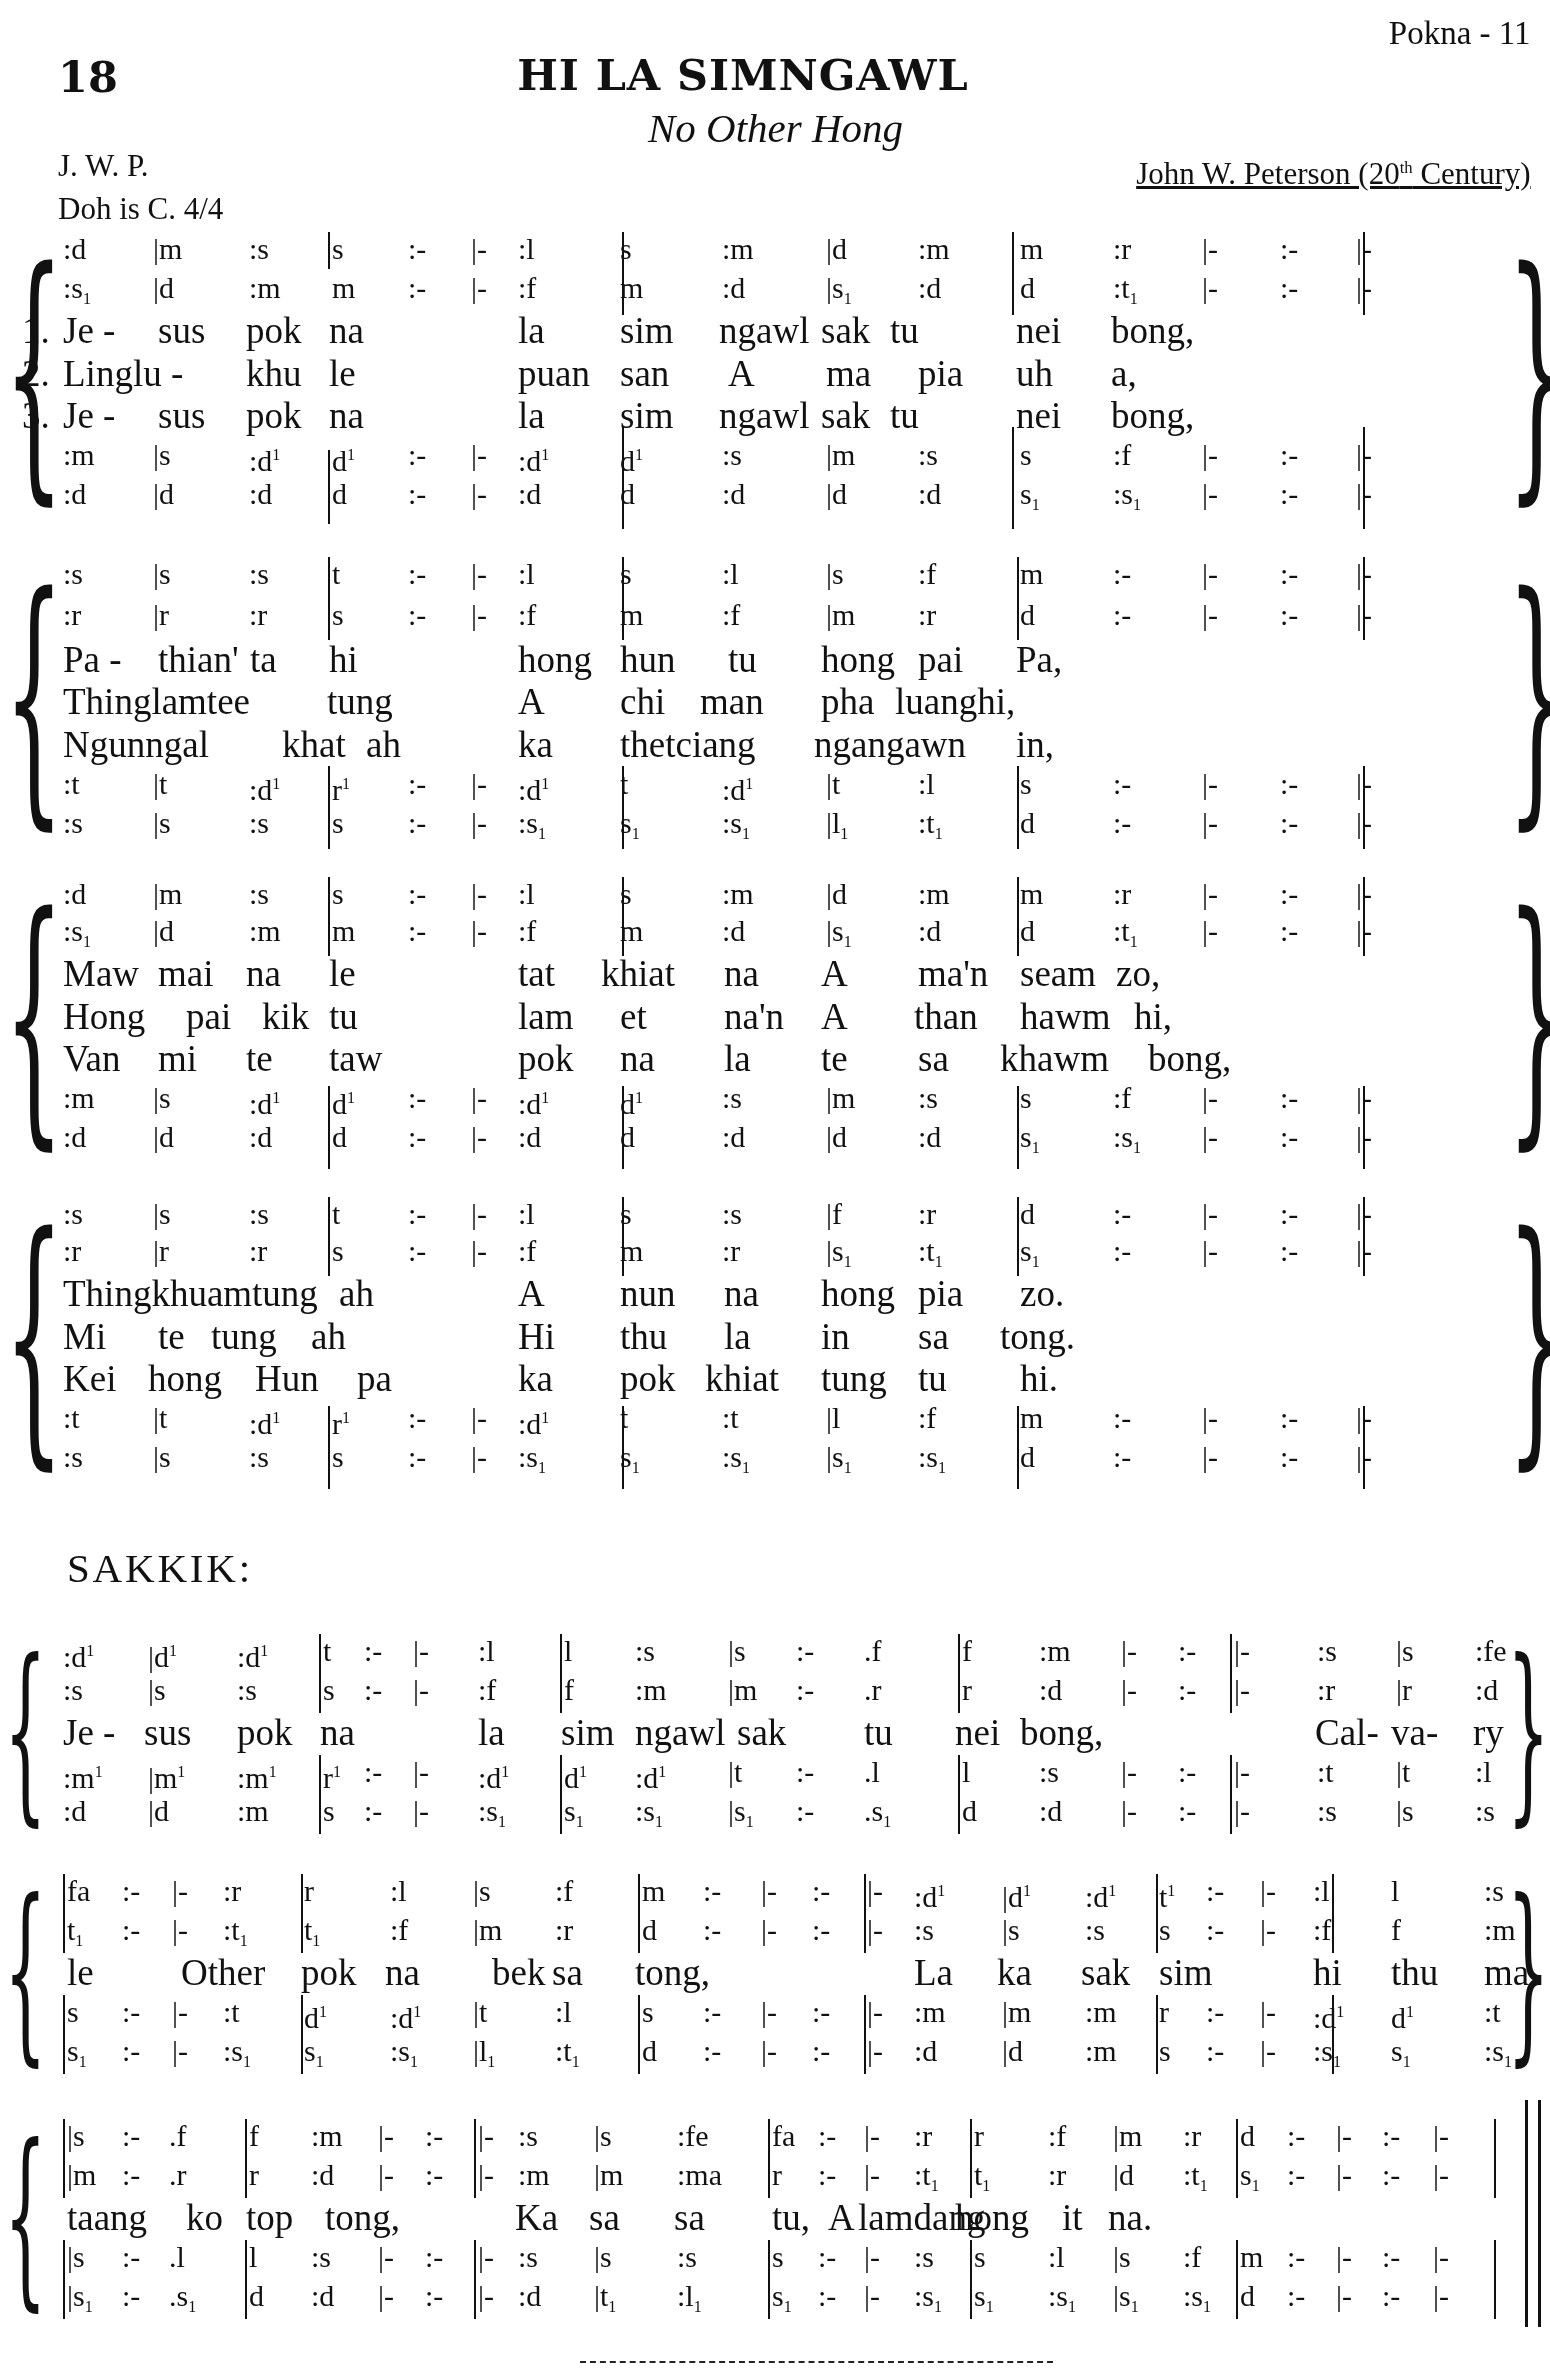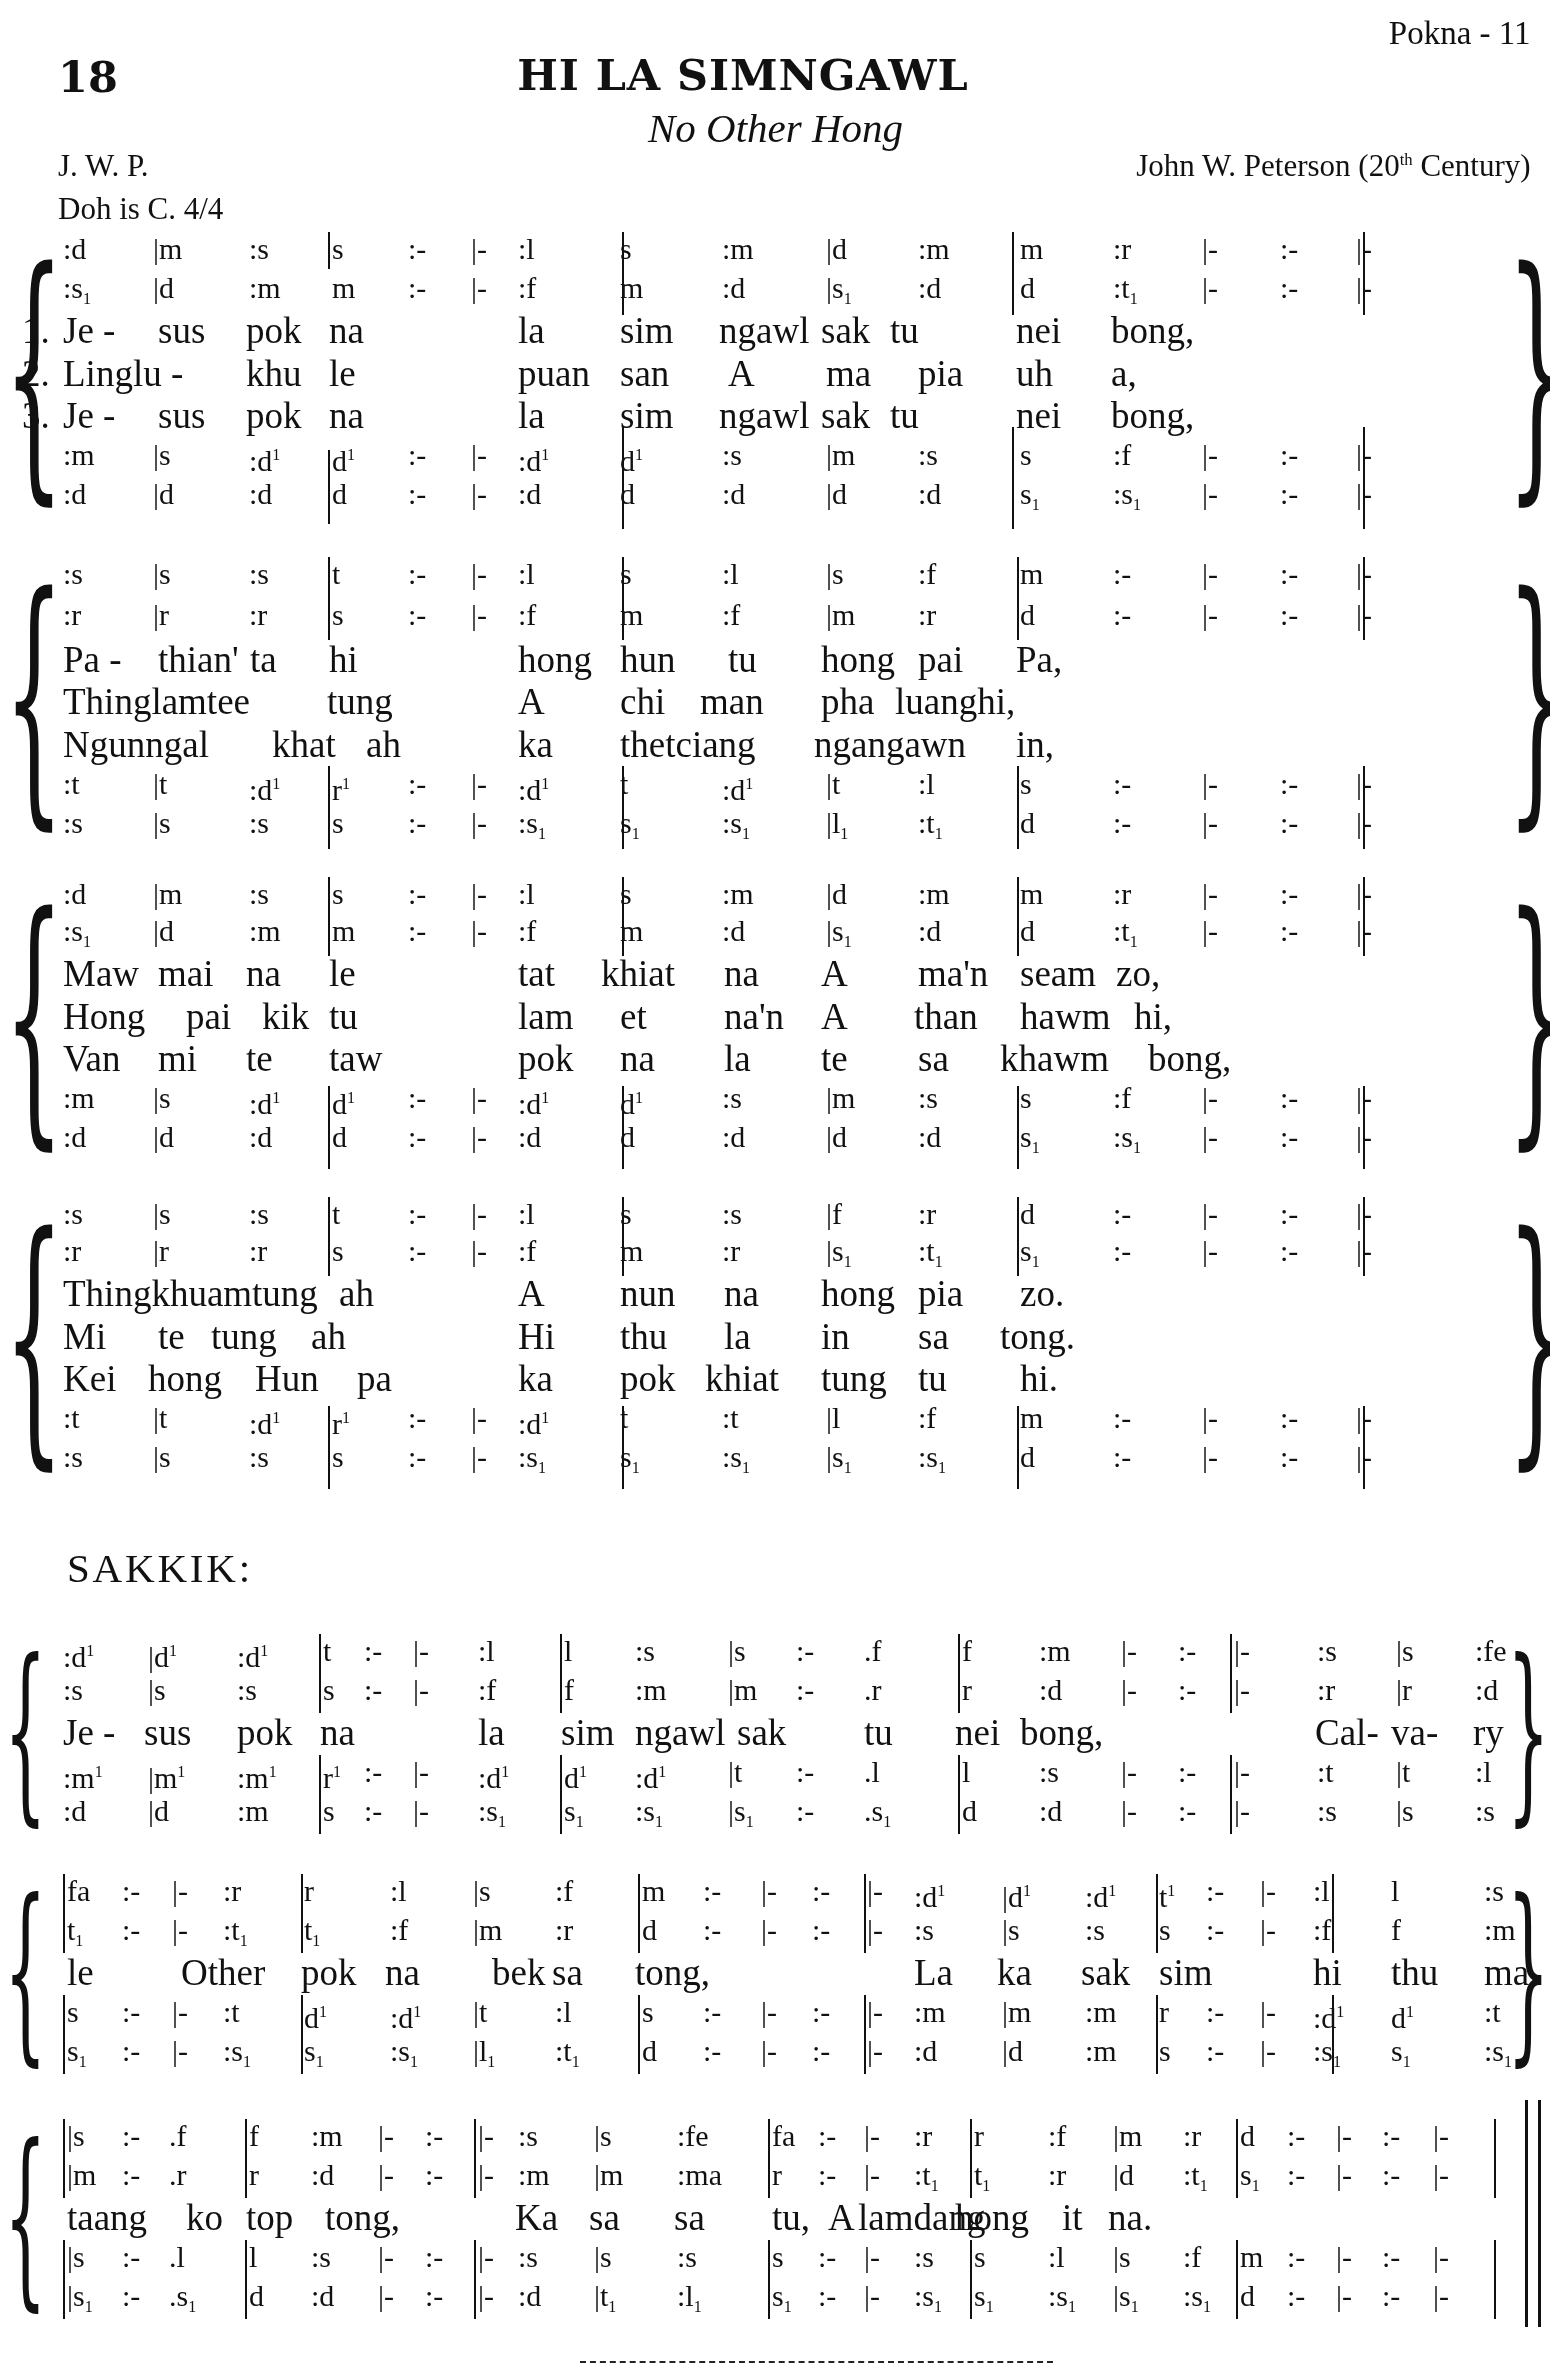--- a/index.html
+++ b/index.html
@@ -7,21 +7,21 @@
          font-family: "Liberation Serif", "DejaVu Serif", serif; color: #111; }
   .abs { position: absolute; white-space: nowrap; }
   .hymn-no { left: 58px; top: 52px; font-size: 43px; font-weight: bold; font-family: "DejaVu Serif", serif; }
   .title { left: 0; width: 1551px; top: 50px; text-align: center; font-size: 43px; font-weight: bold; font-family: "DejaVu Serif", serif; letter-spacing: 0.9px; }
   .title-inner { display: inline-block; margin-left: -65px; }
   .subtitle { left: 0; width: 1551px; top: 104px; text-align: center; font-size: 41px; font-style: italic; }
   .subtitle-inner { display: inline-block; margin-left: 0px; }
   .page-ref { right: 20.4px; top: 15px; font-size: 33px; }
   .initials { left: 58px; top: 148px; font-size: 31px; }
   .key { left: 58px; top: 191px; font-size: 31px; }
-  .composer { right: 20.4px; top: 148px; font-size: 31px; }
+  .composer { right: 20.4px; top: 156px; font-size: 31px; text-decoration: underline; }
   .composer sup { font-size: 16.7px; }
   .system { position: absolute; left: 0; width: 1551px; }
   .tok { position: absolute; white-space: nowrap; font-size: 30px; line-height: 33px; }
   .tok sub { font-size: 16px; vertical-align: -5.6px; }
   .tok sup { font-size: 16px; vertical-align: 11px; }
   .lyric { position: absolute; white-space: nowrap; font-size: 37px; line-height: 41px; }
   .bar { position: absolute; width: 1.9px; background: #111; }
   .brace { position: absolute; font-family: "DejaVu Serif", serif; color: #111; }
   .section-label { position: absolute; left: 67px; font-size: 41px; letter-spacing: 2.8px; }
   .final-bar { position: absolute; width: 2.8px; background: #111; }
@@ -196,21 +196,21 @@
       <div class="lyric" style="left: 918px; top: 82px;"><span>pai</span></div>
       <div class="lyric" style="left: 1016px; top: 82px;"><span>Pa,</span></div>
       <div class="lyric" style="left: 63px; top: 124px;"><span>Thinglamtee</span></div>
       <div class="lyric" style="left: 327px; top: 124px;"><span>tung</span></div>
       <div class="lyric" style="left: 518px; top: 124px;"><span>A</span></div>
       <div class="lyric" style="left: 620px; top: 124px;"><span>chi</span></div>
       <div class="lyric" style="left: 700px; top: 124px;"><span>man</span></div>
       <div class="lyric" style="left: 821px; top: 124px;"><span>pha</span></div>
       <div class="lyric" style="left: 895px; top: 124px;"><span>luanghi,</span></div>
       <div class="lyric" style="left: 63px; top: 167px;"><span>Ngunngal</span></div>
-      <div class="lyric" style="left: 272px; top: 167px;"><span>khat</span></div>
+      <div class="lyric" style="left: 282px; top: 167px;"><span>khat</span></div>
       <div class="lyric" style="left: 366px; top: 167px;"><span>ah</span></div>
       <div class="lyric" style="left: 518px; top: 167px;"><span>ka</span></div>
       <div class="lyric" style="left: 620px; top: 167px;"><span>thetciang</span></div>
       <div class="lyric" style="left: 814px; top: 167px;"><span>ngangawn</span></div>
       <div class="lyric" style="left: 1016px; top: 167px;"><span>in,</span></div>
       <div class="tok" style="left: 63px; top: 210px;"><span>:t</span></div>
       <div class="tok" style="left: 153px; top: 210px;"><span>|t</span></div>
       <div class="tok" style="left: 249px; top: 210px;"><span>:d</span><sup>1</sup></div>
       <div class="tok" style="left: 332px; top: 210px;"><span>r</span><sup>1</sup></div>
       <div class="tok" style="left: 408px; top: 210px;"><span>:-</span></div>

